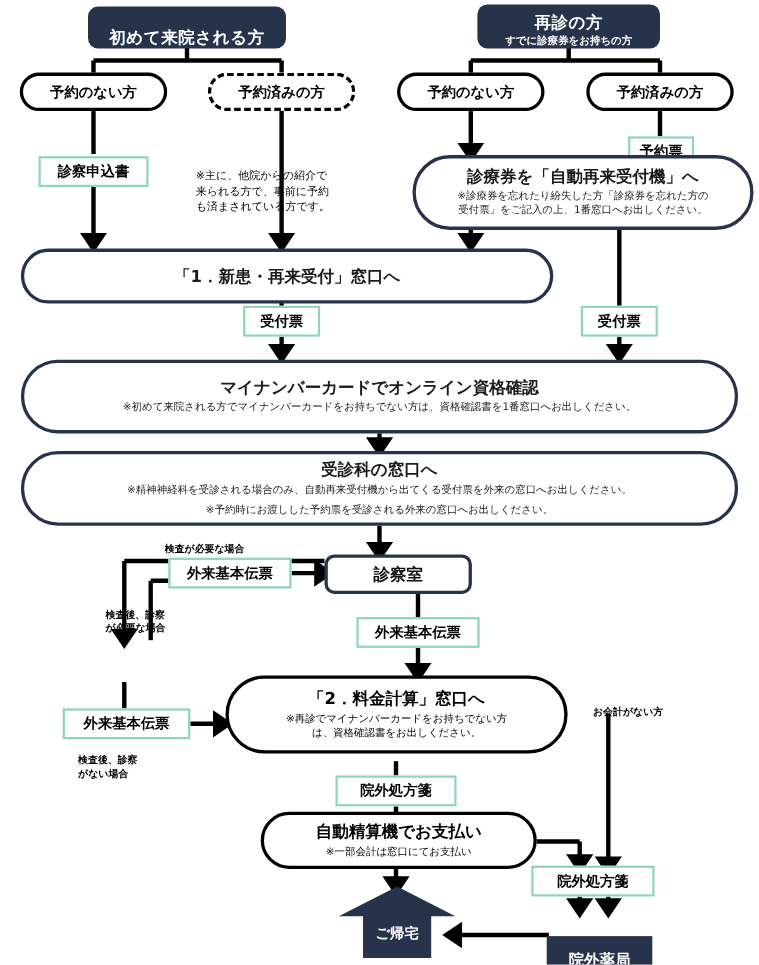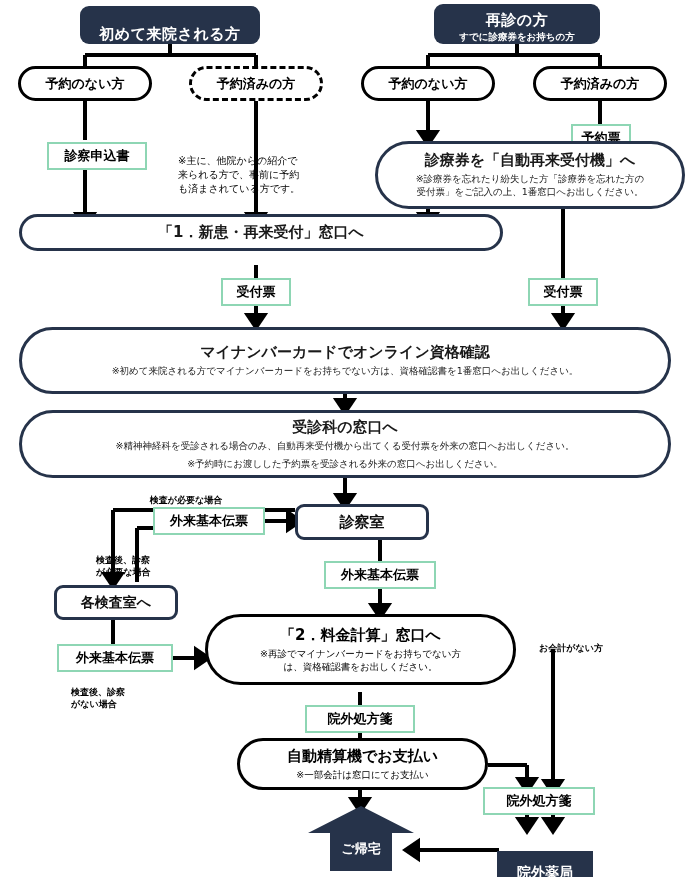--- a/index.html
+++ b/index.html
@@ -250,41 +250,41 @@
   </div>
 
   <div class="node pill" style="left:361px; top:66px; width:134px; height:35px;">
     <span>予約のない方</span>
   </div>
 
   <div class="node pill" style="left:533px; top:66px; width:134px; height:35px;">
     <span>予約済みの方</span>
   </div>
 
-  <div class="node doc" style="left:35px; top:142px; width:100px; height:28px;margin-left:12px;">
+  <div class="node doc" style="left:35px; top:142px; width:100px; height:28px;">
     <span>診察申込書</span>
   </div>
 
   <div class="node doc" style="left:571px; top:124px; width:60px; height:28px;">
     <span>予約票</span>
   </div>
 
   <div class="note" style="left:178px; top:140px; width:140px; white-space:pre-line;">
     <span>※主に、他院からの紹介で
 来られる方で、事前に予約
 も済まされている方です。</span>
   </div>
 
   <div class="node stadium" style="left:375px; top:141px; width:310px; height:68px;">
     <div class="t1">診療券を「自動再来受付機」へ</div>
     <div class="t2">※診療券を忘れたり紛失した方「診療券を忘れた方の</div>
     <div class="t2" style="margin-top:0;">受付票」をご記入の上、1番窓口へお出しください。</div>
   </div>
 
-  <div class="node stadium" style="left:19px; top:214px; width:484px; height:37px;">
+  <div class="node stadium" style="left:19px; top:226px; width:484px; height:50px;">
     <div class="t1">「1．新患・再来受付」窓口へ</div>
   </div>
 
   <div class="node doc" style="left:221px; top:278px; width:70px; height:28px;">
     <span>受付票</span>
   </div>
 
   <div class="node doc" style="left:528px; top:278px; width:70px; height:28px;">
     <span>受付票</span>
   </div>
@@ -301,23 +301,20 @@
   </div>
 
   <div class="node rrect" style="left:295px; top:504px; width:134px; height:36px; font-size:15px;">
     <span>診察室</span>
   </div>
 
   <div class="node doc" style="left:153px; top:507px; width:112px; height:28px;">
     <span>外来基本伝票</span>
   </div>
 
-  <div class="node rrect" style="left:54px; top:585px; width:124px; height:35px;">
-    <span>各検査室へ</span>
-  </div>
 
   <div class="node doc" style="left:324px; top:561px; width:112px; height:28px;">
     <span>外来基本伝票</span>
   </div>
 
   <div class="node doc" style="left:57px; top:644px; width:116px; height:28px;">
     <span>外来基本伝票</span>
   </div>
 
   <div class="blabel" style="left:131px; top:484px; width:110px;">

